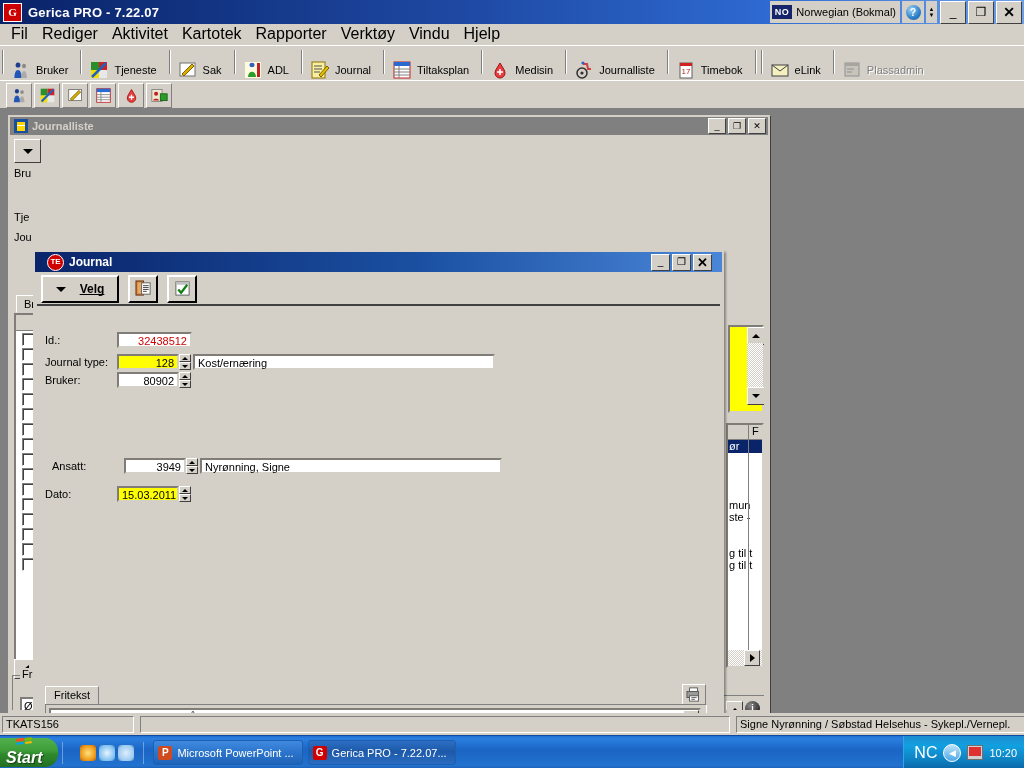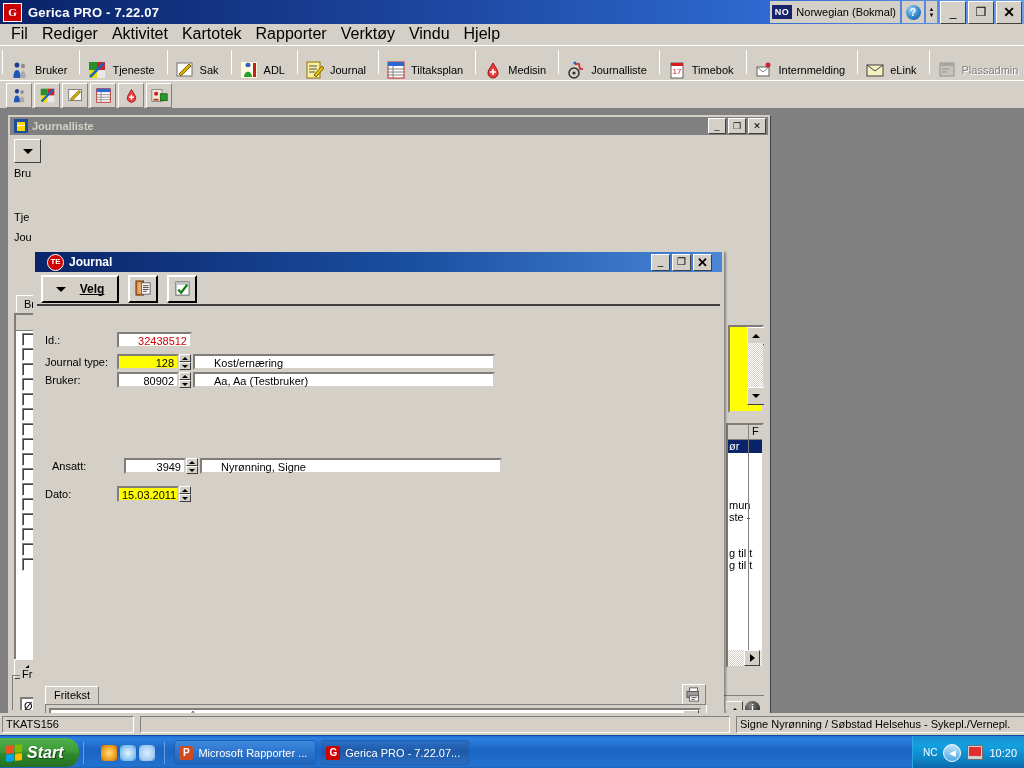--- a/index.html
+++ b/index.html
@@ -161,21 +161,21 @@
   .num-field{height:16px;background:#fff;border:2px inset #d4d0c8;box-sizing:border-box;
     font-size:11px;text-align:right;padding:1px 3px 0 0;color:#000;line-height:12px;}
   .num-field.red{color:#d00000;}
   .num-field.yellow{background:#ffff00;}
   .spinner{width:12px;height:16px;display:flex;flex-direction:column;margin-left:0px;}
   .spinner div{height:8px;background:#d4d0c8;border:1px solid;border-color:#fff #404040 #404040 #fff;
     box-sizing:border-box;display:flex;align-items:center;justify-content:center;}
   .spinner .t{width:0;height:0;border-left:3px solid transparent;border-right:3px solid transparent;border-bottom:3px solid #000;}
   .spinner .b{width:0;height:0;border-left:3px solid transparent;border-right:3px solid transparent;border-top:3px solid #000;}
   .txt-field{height:16px;background:#fff;border:2px inset #d4d0c8;box-sizing:border-box;
-    font-size:11px;padding:1px 0 0 19px;color:#000;line-height:12px;}
+    font-size:11px;padding:1px 0 0 3px;color:#000;line-height:12px;}
 
   
   .tabstrip{position:absolute;left:8px;top:380px;width:660px;height:18px;}
   .tab-act{position:absolute;left:0;top:0;padding:2px 8px 3px 8px;background:#d4d0c8;font-size:11px;
     border:1px solid;border-color:#fff #808080 #d4d0c8 #fff;}
   .tab-sep{position:absolute;left:53px;top:2px;width:1px;height:14px;background:#808080;}
   .memo-wrap{position:absolute;left:8px;top:398px;width:660px;height:196px;
     border:1px solid;border-color:#808080 #fff #fff #808080;background:#d4d0c8;}
   .memo{position:absolute;left:3px;top:3px;width:652px;height:188px;background:#fff;
     border:2px inset #d4d0c8;box-sizing:border-box;overflow:hidden;}
@@ -198,38 +198,38 @@
     font-size:11px;padding:1px 3px;box-sizing:border-box;color:#000;display:flex;align-items:center;}
 
   
   .taskbar{position:absolute;left:0;top:735px;width:1024px;height:33px;
     background:linear-gradient(to bottom,#1f6fd0 0%,#2b7fe0 8%,#1b65c4 42%,#2272cf 90%,#1a5cb0 100%);
     display:flex;align-items:center;border-top:1px solid #0b4aa0;}
   .start{height:29px;margin:2px 0 2px 0;padding:0 16px 0 6px;
     background:linear-gradient(to bottom,#52b14c 0%,#3d9b39 45%,#2f8a2c 55%,#246f22 100%);
     border-radius:0 13px 13px 0;display:flex;align-items:center;gap:5px;
     color:#fff;font-weight:bold;font-style:italic;font-size:16px;
-    text-shadow:1px 1px 1px rgba(0,0,0,.5);}
+    text-shadow:1px 1px 1px rgba(0,0,0,.5);flex-direction:column;}
   .flag{width:16px;height:16px;display:grid;grid-template-columns:1fr 1fr;grid-template-rows:1fr 1fr;
     gap:1px;transform:skewY(-6deg);}
   .flag i{display:block;border-radius:1px;}
   .ql{display:flex;align-items:center;gap:3px;margin-left:8px;padding:0 5px;}
   .ql-ico{width:16px;height:16px;border-radius:3px;}
   .ql-sep{width:1px;height:22px;background:rgba(255,255,255,.35);margin:0 4px;}
   .tb-task{height:23px;margin-left:5px;padding:0 8px 0 4px;border-radius:3px;
     display:flex;align-items:center;gap:5px;color:#fff;font-size:11px;
     background:linear-gradient(to bottom,#3f8ae0 0%,#2f78cf 40%,#1e63b8 100%);
     border:1px solid #1d5fb0;max-width:190px;overflow:hidden;white-space:nowrap;}
   .tb-task.active{background:linear-gradient(to bottom,#2c6fc4 0%,#1d59a8 45%,#2a6cc0 100%);}
   .task-ico{width:14px;height:14px;flex:0 0 14px;display:flex;align-items:center;justify-content:center;
     font-size:10px;font-weight:bold;color:#fff;border-radius:2px;}
   .tray{margin-left:auto;height:33px;display:flex;align-items:center;gap:6px;padding:0 7px 0 10px;
     background:linear-gradient(to bottom,#1b8cd0 0%,#12a0e0 30%,#0d7fc0 75%,#0b66a8 100%);
     border-left:1px solid #2ca8e8;}
-  .tray-txt{color:#fff;font-size:10px;}
+  .tray-txt{color:#fff;font-size:16px;}
   .tray-circ{width:16px;height:16px;border-radius:50%;background:linear-gradient(to bottom,#bfe2f8,#4aa8e8);
     border:1px solid #fff;display:flex;align-items:center;justify-content:center;color:#fff;font-size:9px;}
   .tray-mon{width:14px;height:13px;background:#d0d0d0;border:1px solid #707070;position:relative;}
   .tray-mon::after{content:"";position:absolute;left:1px;top:1px;right:1px;bottom:3px;background:#e03030;}
   .clock{color:#fff;font-size:11px;}
 </style>
 </head>
 <body>
 
 <div id="root">
@@ -366,30 +366,20 @@
         <span class="ico">
           <svg width="20" height="20" viewBox="0 0 20 20">
               <rect x="4" y="3" width="12" height="15" fill="#fff" stroke="#606060"></rect>
               <rect x="4" y="3" width="12" height="3" fill="#d02020"></rect>
               <text x="10" y="14" font-size="8" text-anchor="middle" fill="#c02020" font-family="sans-serif">17</text>
             </svg>
         </span>
         <span class="lbl">Timebok</span>
       </div>
       <div class="tsep"></div>
-      <div class="tbtn">
-        <span class="ico">
-          <svg width="20" height="20" viewBox="0 0 20 20">
-              <rect x="3" y="7" width="12" height="9" fill="#fff" stroke="#606060"></rect>
-              <path d="M3 7l6 5 6-5" stroke="#808080" fill="none"></path>
-              <circle cx="14" cy="5" r="2.5" fill="#d02040"></circle>
-            </svg>
-        </span>
-        <span class="lbl">Internmelding</span>
-      </div>
       <div class="tsep"></div>
       <div class="tbtn">
         <span class="ico">
           <svg width="20" height="20" viewBox="0 0 20 20">
               <rect x="2" y="5" width="16" height="11" fill="#f5f0c0" stroke="#404040"></rect>
               <path d="M2 5l8 6 8-6" stroke="#404040" fill="none"></path>
             </svg>
         </span>
         <span class="lbl">eLink</span>
       </div>
@@ -620,21 +610,20 @@
             <span class="f-lbl" style="width:72px">Bruker:</span>
             <span class="num-field" style="width:62px">80902</span>
             <span class="spinner">
                 <div>
                   <span class="t"></span>
                 </div>
                 <div>
                   <span class="b"></span>
                 </div>
               </span>
-            <span class="txt-field" style="width:302px;margin-left:2px;">Aa, Aa (Testbruker)</span>
           </div>
 
           <div class="f-row" style="left:8px;top:152px;margin-left:7px;">
             <span class="f-lbl" style="width:72px">Ansatt:</span>
             <span class="num-field" style="width:62px">3949</span>
             <span class="spinner">
                 <div>
                   <span class="t"></span>
                 </div>
                 <div>
@@ -724,21 +713,21 @@
     </div>
     <div class="ql-sep"></div>
     <div class="ql">
       <span class="ql-ico" style="background:radial-gradient(circle at 50% 50%,#ffdf80 0%,#f0a020 60%,#c06000 100%)"></span>
       <span class="ql-ico" style="background:radial-gradient(circle at 50% 50%,#e8f4ff 0%,#7fc0f0 70%,#2a70b0 100%)"></span>
       <span class="ql-ico" style="background:radial-gradient(circle at 50% 50%,#dfeeff 0%,#9ccaf0 70%,#3a78b8 100%)"></span>
     </div>
     <div class="ql-sep"></div>
     <div class="tb-task">
       <span class="task-ico" style="background:#d04a20">P</span>
-      <span>Microsoft Rapporter ...</span>
+      <span>Microsoft PowerPoint ...</span>
     </div>
     <div class="tb-task active">
       <span class="task-ico" style="background:#d00000">G</span>
       <span>Gerica PRO - 7.22.07...</span>
     </div>
     <div class="tray">
       <span class="tray-txt">NC</span>
       <span class="tray-circ">◀</span>
       <span class="tray-mon"></span>
       <span class="clock">10:20</span>

